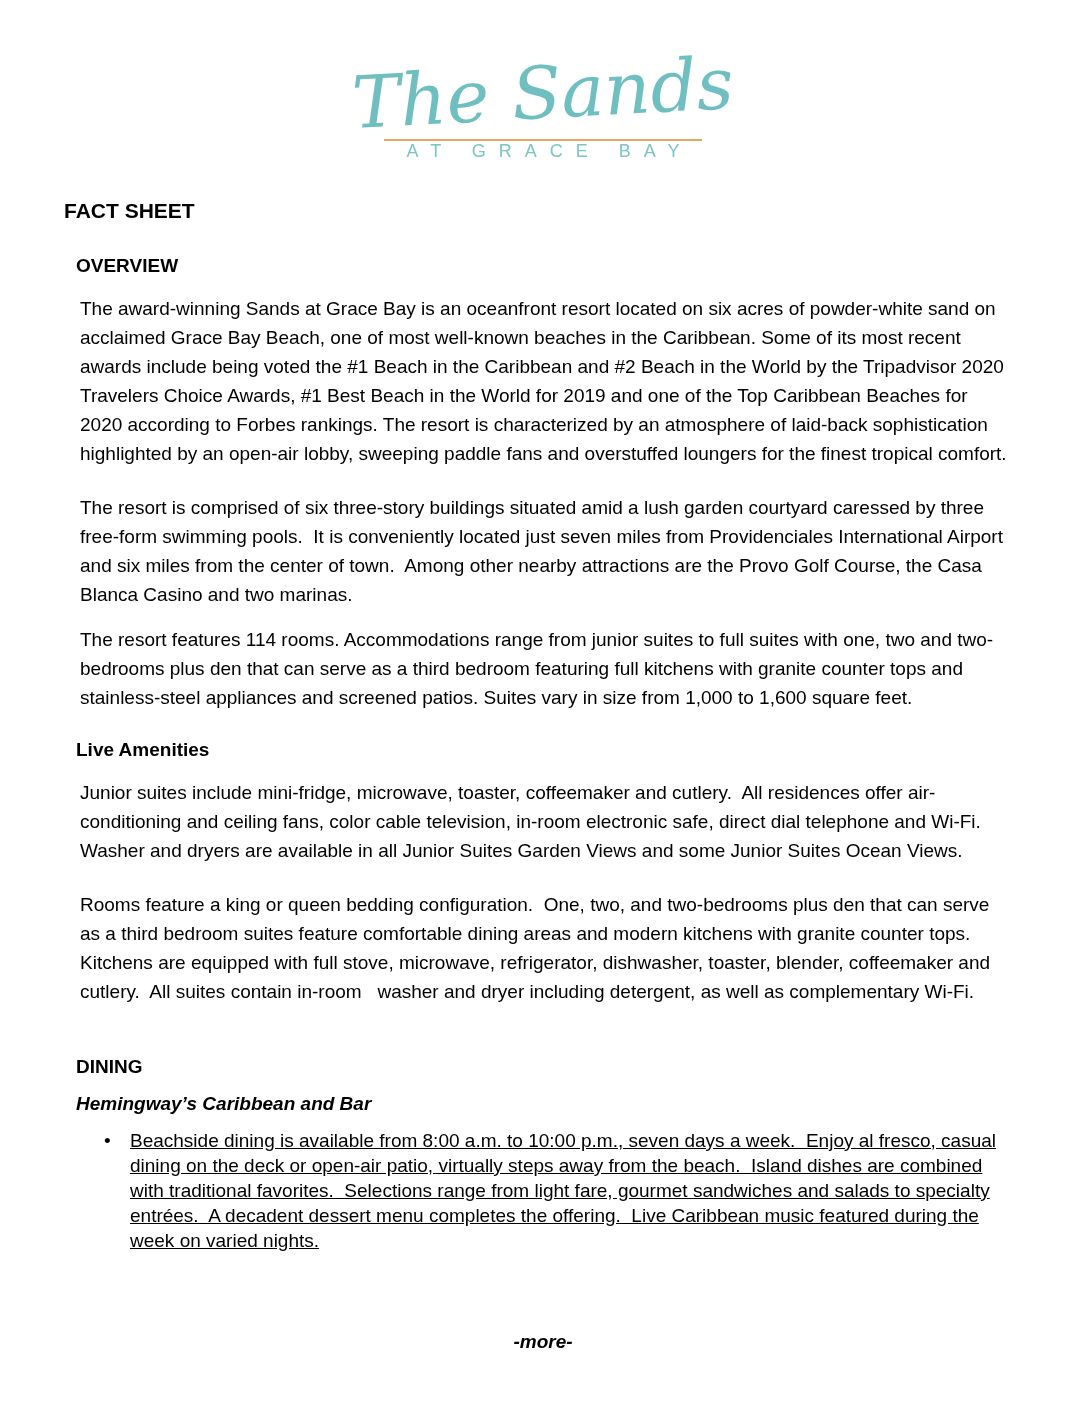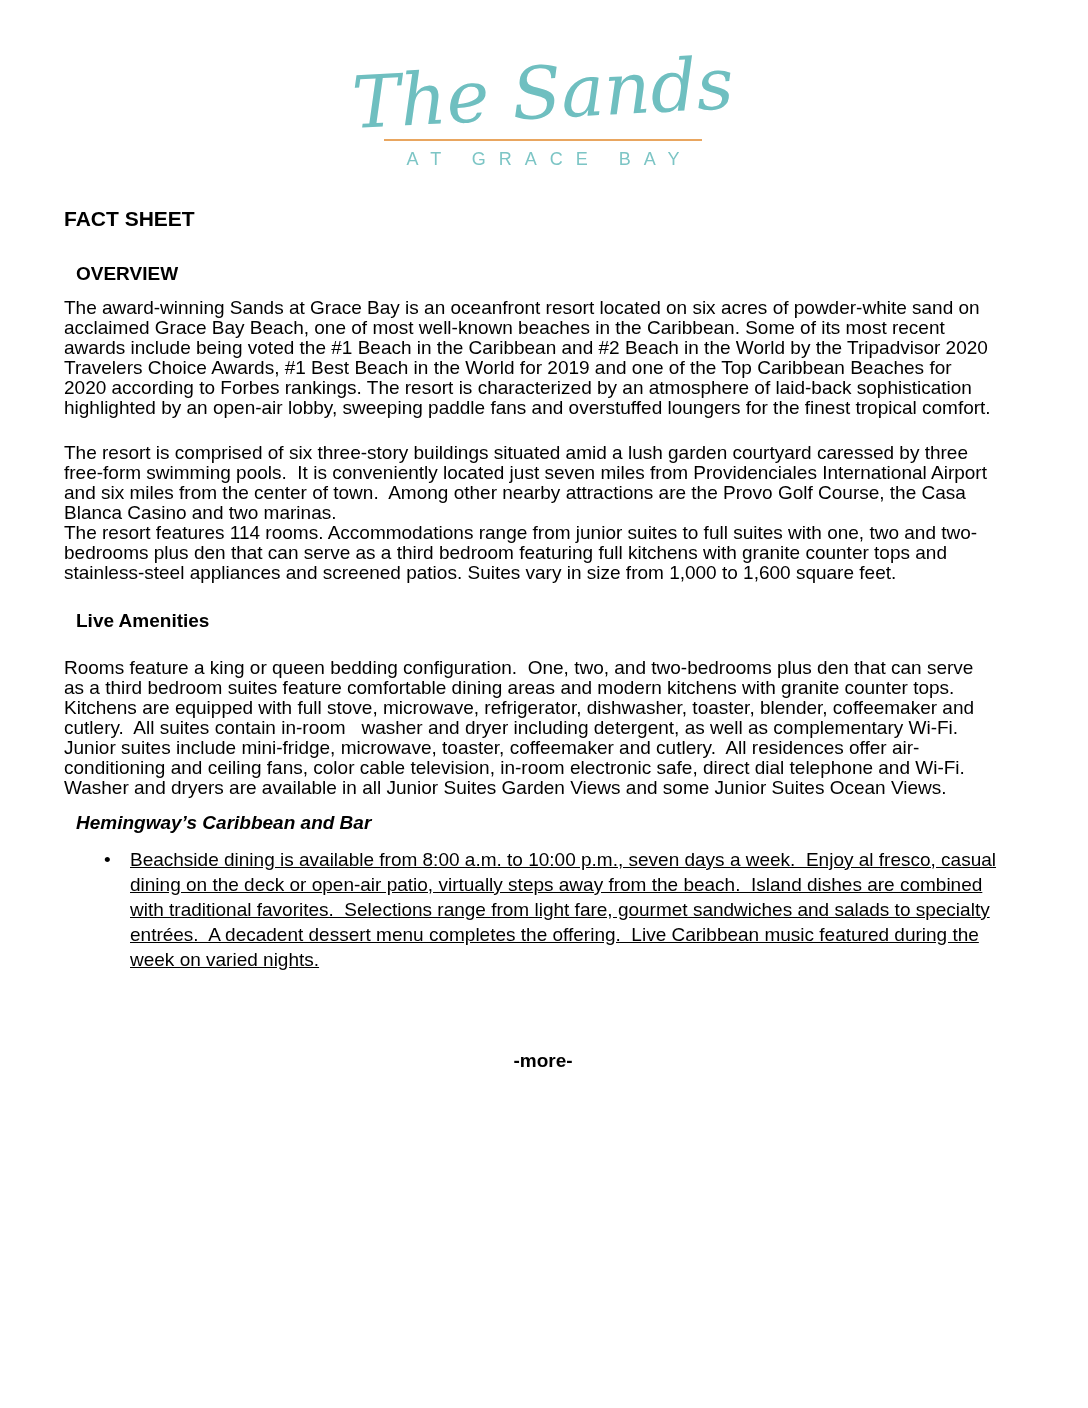--- a/index.html
+++ b/index.html
@@ -33,42 +33,41 @@
     width: 318px;
     height: 2px;
     background: var(--logo-rule, #E9A660);
     margin: 4px auto 0;
   }
   .logo-sub {
     font-size: 18px;
     color: var(--logo-teal-light, #7CC5C5);
     letter-spacing: 13px;
     margin-right: -13px;
-    padding-top: 8px;
     white-space: nowrap;
   }
   
   .doc-title {
     font-size: 21px;
     font-weight: bold;
     line-height: 25px;
     text-align: left;
     margin: 36px 0 30px;
   }
   .h {
     font-size: 19px;
     font-weight: bold;
     line-height: 25px;
     margin: 12px;
   }
   .italic { font-style: italic; }
   .para {
     font-size: 19px;
-    line-height: 20px;
-    margin: 0;
+    line-height: 29px;
+    margin: 16px;
     white-space: pre;
   }
   .gap1 { margin-top: 25px; }
   .gap2 { margin-top: 48px; }
   .bullet-list {
     list-style: none;
     margin: 0;
     padding: 0 0 0 66px;
   }
   .bullet-item {
@@ -80,20 +79,21 @@
   }
   .bullet-item::before {
     content: "\2022";
     position: absolute;
     left: -26px;
     top: 0;
   }
   .more {
     font-size: 19px;
     font-weight: bold;
+    font-style: italic;
     text-align: center;
     margin-top: 76px;
     line-height: 25px;
   }
 </style>
 </head>
 <body>
 
 <div class="page">
 
@@ -119,30 +119,31 @@
 free-form swimming pools.  It is conveniently located just seven miles from Providenciales International Airport
 and six miles from the center of town.  Among other nearby attractions are the Provo Golf Course, the Casa
 Blanca Casino and two marinas.</p>
   </section>
 
   <section>
     <p class="para">The resort features 114 rooms. Accommodations range from junior suites to full suites with one, two and two-
 bedrooms plus den that can serve as a third bedroom featuring full kitchens with granite counter tops and
 stainless-steel appliances and screened patios. Suites vary in size from 1,000 to 1,600 square feet.</p>
     <h3 class="h gap1">Live Amenities</h3>
+    <p class="para">Junior suites include mini-fridge, microwave, toaster, coffeemaker and cutlery.  All residences offer air-
+conditioning and ceiling fans, color cable television, in-room electronic safe, direct dial telephone and Wi-Fi.
+Washer and dryers are available in all Junior Suites Garden Views and some Junior Suites Ocean Views.</p>
     <p class="para gap1">Rooms feature a king or queen bedding configuration.  One, two, and two-bedrooms plus den that can serve
 as a third bedroom suites feature comfortable dining areas and modern kitchens with granite counter tops.
 Kitchens are equipped with full stove, microwave, refrigerator, dishwasher, toaster, blender, coffeemaker and
 cutlery.  All suites contain in-room   washer and dryer including detergent, as well as complementary Wi-Fi.</p>
-    <p class="para">Junior suites include mini-fridge, microwave, toaster, coffeemaker and cutlery.  All residences offer air-
-conditioning and ceiling fans, color cable television, in-room electronic safe, direct dial telephone and Wi-Fi.
-Washer and dryers are available in all Junior Suites Garden Views and some Junior Suites Ocean Views.</p>
   </section>
 
   <section>
+    <h2 class="h gap2">DINING</h2>
     <h3 class="h italic">Hemingway’s Caribbean and Bar</h3>
     <ul class="bullet-list">
       <li class="bullet-item">Beachside dining is available from 8:00 a.m. to 10:00 p.m., seven days a week.  Enjoy al fresco, casual
 dining on the deck or open-air patio, virtually steps away from the beach.  Island dishes are combined
 with traditional favorites.  Selections range from light fare, gourmet sandwiches and salads to specialty
 entrées.  A decadent dessert menu completes the offering.  Live Caribbean music featured during the
 week on varied nights.</li>
     </ul>
   </section>
 

